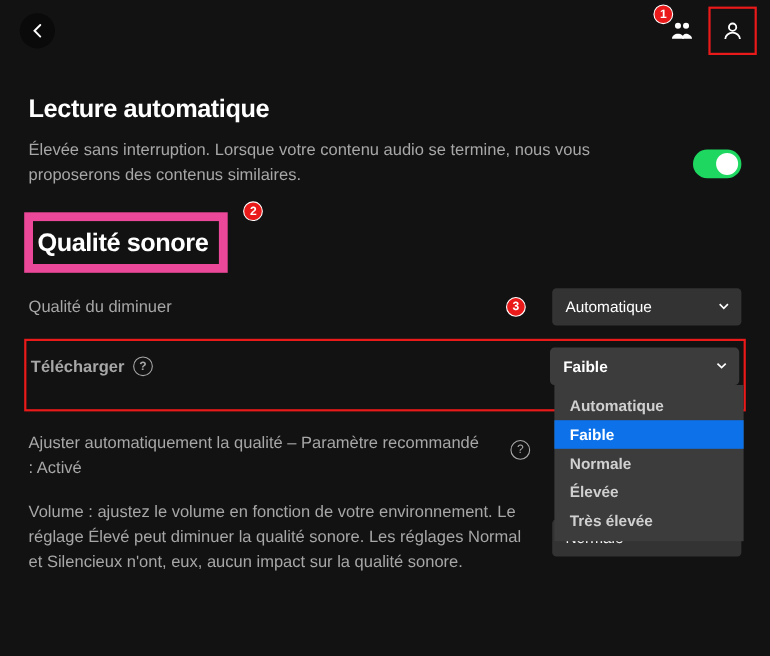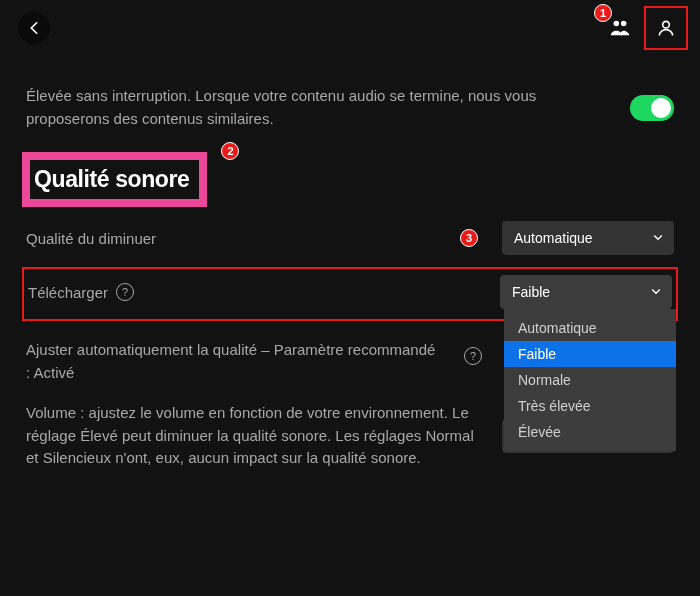--- a/index.html
+++ b/index.html
@@ -159,23 +159,24 @@
     font-size: 11px; font-weight: 700;
     display: flex; align-items: center; justify-content: center;
     border: 1px solid #fff;
     flex-shrink: 0;
     position: absolute;
     right: 196px;
   }
   .download-row-wrap {
     border: 2px solid #eb1a1a;
     margin-top: 12px;
-    padding: 6px 4px 10px 4px;
+    padding: 6px 4px 22px 4px;
     margin-left: -4px; margin-right: -4px;
     position: relative;
+    font-weight: bold;
   }
   .download-row-wrap .setting-row { margin-top: 0; }
   .download-row-wrap .dropdown { background: #3c3c3c; }
   .dropdown-menu {
     position: absolute;
     right: 0px; top: 40px;
     width: 172px;
     background: #3c3c3c;
     padding: 6px 0;
     z-index: 10;
@@ -224,20 +225,21 @@
       <svg width="20" height="20" viewBox="0 0 24 24" fill="none" stroke="#fff" stroke-width="2">
         <circle cx="12" cy="8" r="4"></circle>
           <path d="M4 21c0-4 4-7 8-7s8 3 8 7"></path>
       </svg>
     </div>
   </div>
 </div>
 
 <div class="content">
 
+  <h2 class="section-title">Lecture automatique</h2>
   <div class="row">
     <div class="label">Élevée sans interruption. Lorsque votre contenu audio se termine, nous vous proposerons des contenus similaires.</div>
     <div class="toggle">
       <div class="toggle-knob"></div>
     </div>
   </div>
 
   <div class="section-quality">
     <div class="quality-title-wrap">
       <div class="red-box-title">
@@ -273,22 +275,22 @@
             <svg width="12" height="12" viewBox="0 0 16 16">
                 <path d="M3 6l5 5 5-5" stroke="#fff" stroke-width="2" fill="none"></path>
               </svg>
           </span>
         </div>
       </div>
       <div class="dropdown-menu">
         <div class="item">Automatique</div>
         <div class="item selected">Faible</div>
         <div class="item">Normale</div>
+        <div class="item">Élevée</div>
         <div class="item">Très élevée</div>
-        <div class="item">Élevée</div>
       </div>
     </div>
 
     <div class="setting-multi">
       <div class="text">
         <span class="t">Ajuster automatiquement la qualité – Paramètre recommandé : Activé</span>
         <span class="help-icon" style="margin-top:8px">?</span>
       </div>
       <div style="width:172px"></div>
     </div>

